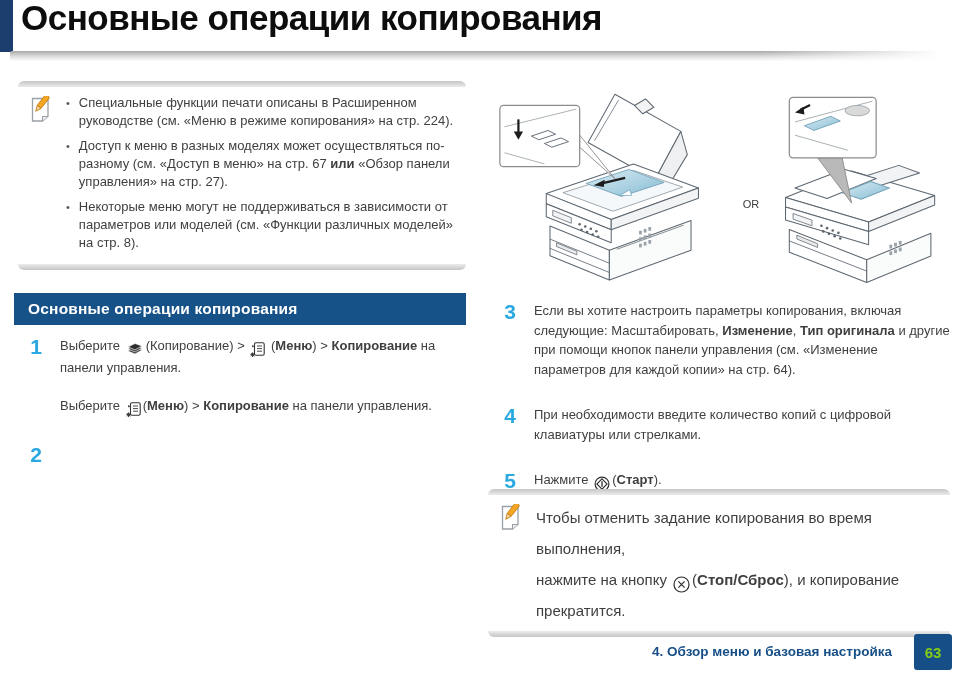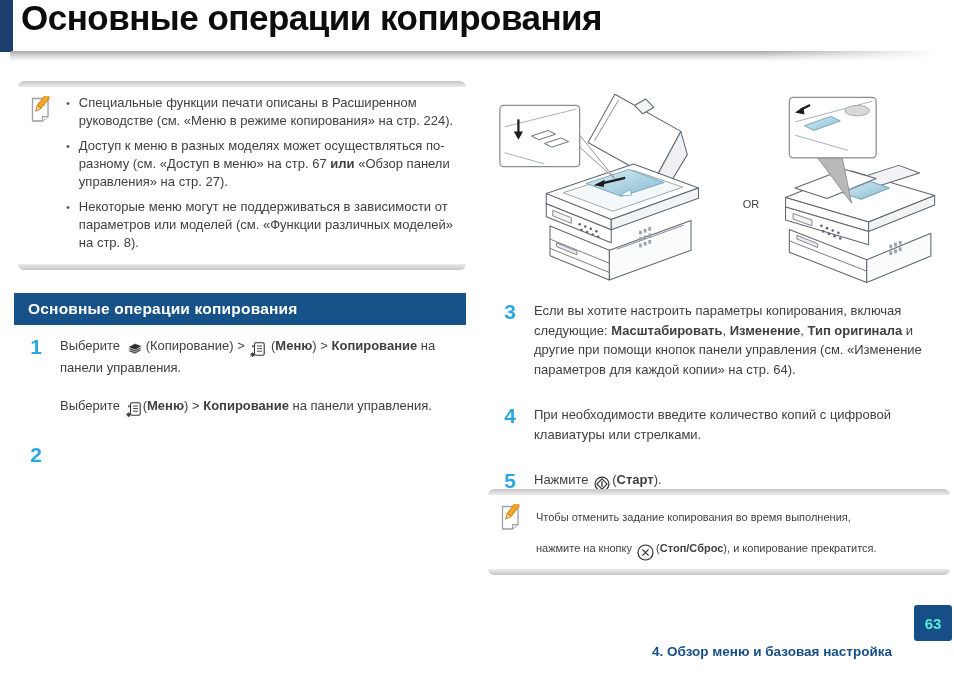--- a/index.html
+++ b/index.html
@@ -18,21 +18,21 @@
   .note-box{position:absolute;}
   .note-box.first{left:18px;top:81px;width:448px;}
   .note-box.second{left:488px;top:489px;width:462px;}
   .note-edge{height:6px;background:linear-gradient(180deg,#c5c5c5,#ececec);border-radius:6px 6px 0 0;}
   .note-edge.bottom{background:linear-gradient(180deg,#ececec,#c5c5c5);border-radius:0 0 6px 6px;}
   .note-body{display:flex;gap:12px;padding:7px 4px 5px 10px;}
   .note-glyph{flex:none;width:26px;padding-top:2px;}
   .note-bullets{list-style:none;margin:0;padding:0;font-size:13px;line-height:18px;}
   .note-bullets li{display:flex;gap:9px;margin:0 0 7px 0;}
   .note-bullets .dot{flex:none;font-size:11px;line-height:18px;color:#555;}
-  .note2-line{margin:0;font-size:11px;line-height:31px;}
+  .note2-line{margin:0;font-size:15px;line-height:31px;}
 
   
   .section-header{position:absolute;left:14px;top:293px;width:452px;height:32px;
                   display:flex;align-items:center;padding-left:14px;box-sizing:border-box;
                   color:#fff;font-size:15.5px;font-weight:bold;letter-spacing:0.2px;}
 
   
   .steps{position:absolute;font-size:13px;}
   .steps-left{left:14px;top:336px;width:458px;}
   .steps-right{left:488px;top:301px;width:464px;}
@@ -44,22 +44,22 @@
 
   .inline-icon{display:inline-block;vertical-align:-3px;margin:0 2px;line-height:0;}
   .inline-icon svg{vertical-align:middle;}
 
   
   .illus{position:absolute;left:498px;top:86px;width:452px;height:205px;display:flex;align-items:flex-start;}
   .or-label{font-size:11px;color:#3c3c3c;margin:112px 2px 0 2px;flex:none;padding-left:20px;}
 
   
   .footer-chapter{position:absolute;right:62px;top:644px;font-size:13.5px;font-weight:bold;white-space:nowrap;}
-  .page-badge{position:absolute;right:2px;top:605px;width:38px;height:36px;border-radius:3px;
-              display:flex;align-items:center;justify-content:center;color:#5eead4;
+  .page-badge{position:absolute;right:2px;top:634px;width:38px;height:36px;border-radius:3px;
+              display:flex;align-items:center;justify-content:center;color:#84cc16;
               font-size:15px;font-weight:bold;}
 </style>
 </head>
 <body>
 
 <div class="page">
 
   <div class="title-accent" style="background: rgb(27, 62, 110);"></div>
   <h1 class="page-title">Основные операции копирования</h1>
   <div class="title-rule"></div>
@@ -264,21 +264,21 @@
       </div>
       <div class="step">
         <div class="step-num" style="color: rgb(42, 169, 224);">2</div>
       </div>
     </div>
 
   <div class="steps steps-right">
       <div class="step">
         <div class="step-num" style="color: rgb(42, 169, 224);">3</div>
         <div class="step-body">
-          <p><span>Если вы хотите настроить параметры копирования, включая следующие: </span><span style="font-weight: bold; margin-top: 12px;">Масштабировать</span><span>, </span><span style="font-weight: bold;">Изменение</span><span>, </span><span style="font-weight: bold;">Тип оригинала</span><span> и другие при помощи кнопок панели управления (см. «Изменение параметров для каждой копии» на стр. 64).</span></p>
+          <p><span>Если вы хотите настроить параметры копирования, включая следующие: </span><span style="font-weight: normal; margin-top: 12px;">Масштабировать</span><span>, </span><span style="font-weight: bold;">Изменение</span><span>, </span><span style="font-weight: bold;">Тип оригинала</span><span> и другие при помощи кнопок панели управления (см. «Изменение параметров для каждой копии» на стр. 64).</span></p>
         </div>
       </div>
       <div class="step">
         <div class="step-num" style="color: rgb(42, 169, 224);">4</div>
         <div class="step-body">
           <p><span>При необходимости введите количество копий с цифровой клавиатуры или стрелками.</span></p>
         </div>
       </div>
       <div class="step">
         <div class="step-num" style="color: rgb(42, 169, 224);">5</div>

